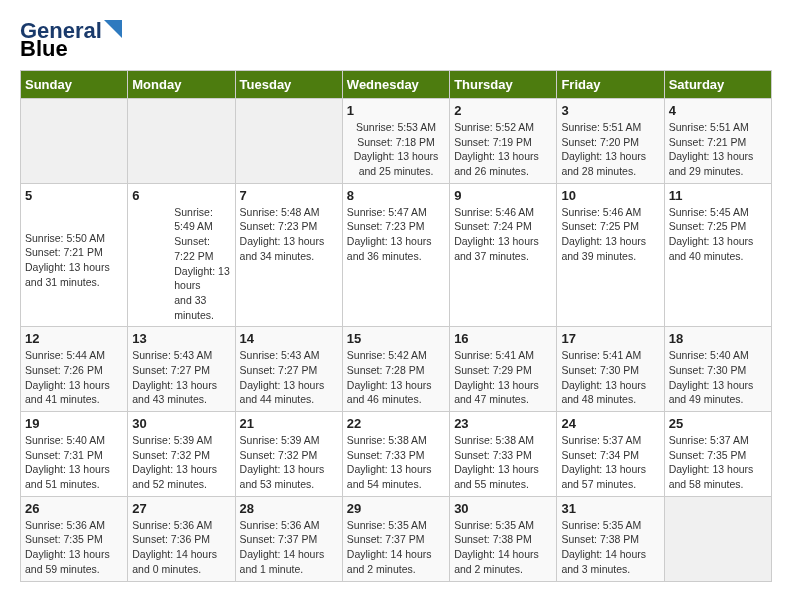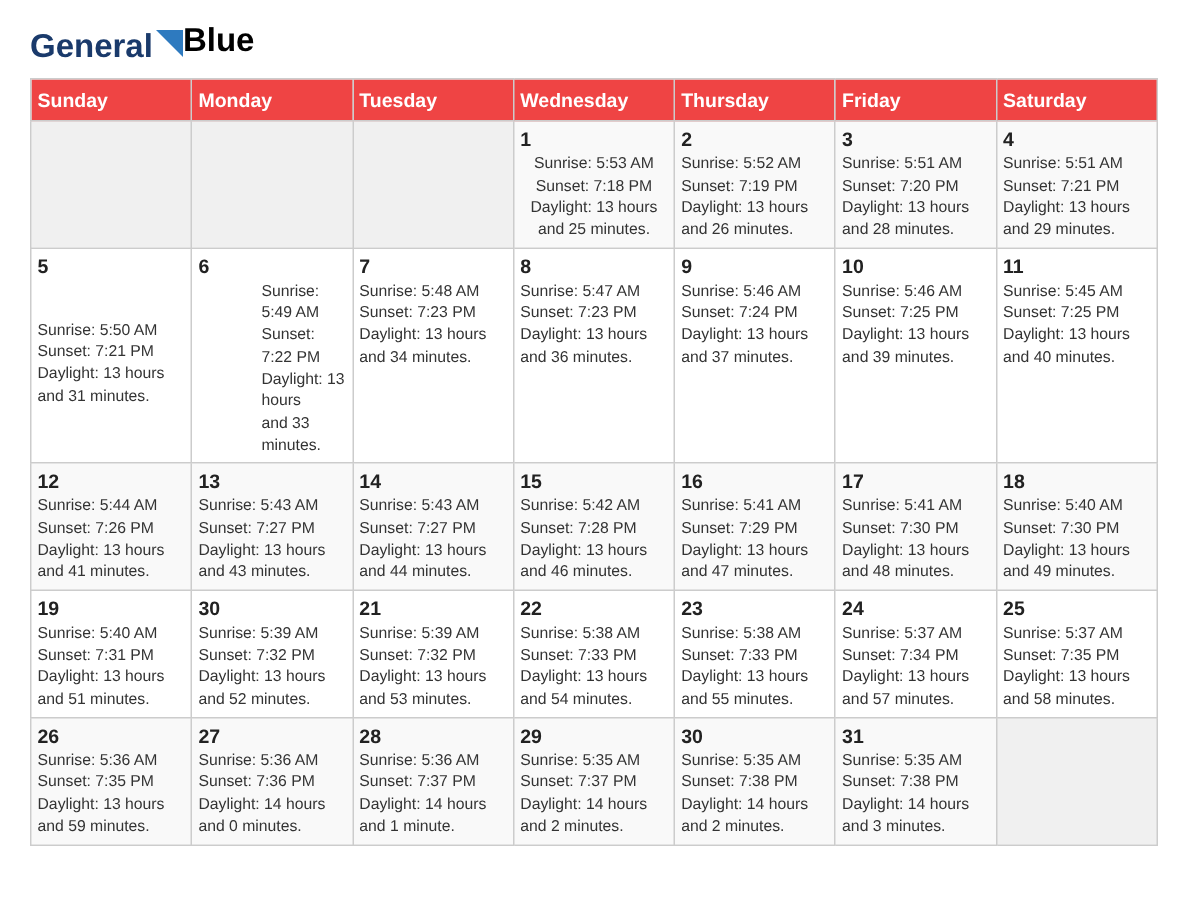--- a/index.html
+++ b/index.html
@@ -11,21 +11,21 @@
       padding: 20px;
     }
     .header {
       display: flex;
       justify-content: space-between;
       align-items: flex-start;
       margin-bottom: 10px;
     }
     .logo {
       display: flex;
-      flex-direction: row;
+      flex-direction: column;
       align-items: flex-start;
     }
     .logo-text {
       font-size: 22px;
       font-weight: bold;
       color: #1a3a6b;
       line-height: 1;
     }
     .title-block {
       text-align: right;
@@ -39,21 +39,21 @@
       font-size: 16px;
       color: #333;
       font-weight: normal;
     }
     table {
       width: 100%;
       border-collapse: collapse;
       font-size: 11px;
     }
     thead tr th {
-      background-color: #ef4444;
+      background-color: #4d7c0f;
       color: #fff;
       padding: 6px 4px;
       text-align: left;
       font-size: 13px;
       font-weight: bold;
       border: 1px solid #ccc;
     }
     tbody tr td {
       border: 1px solid #ccc;
       vertical-align: top;

